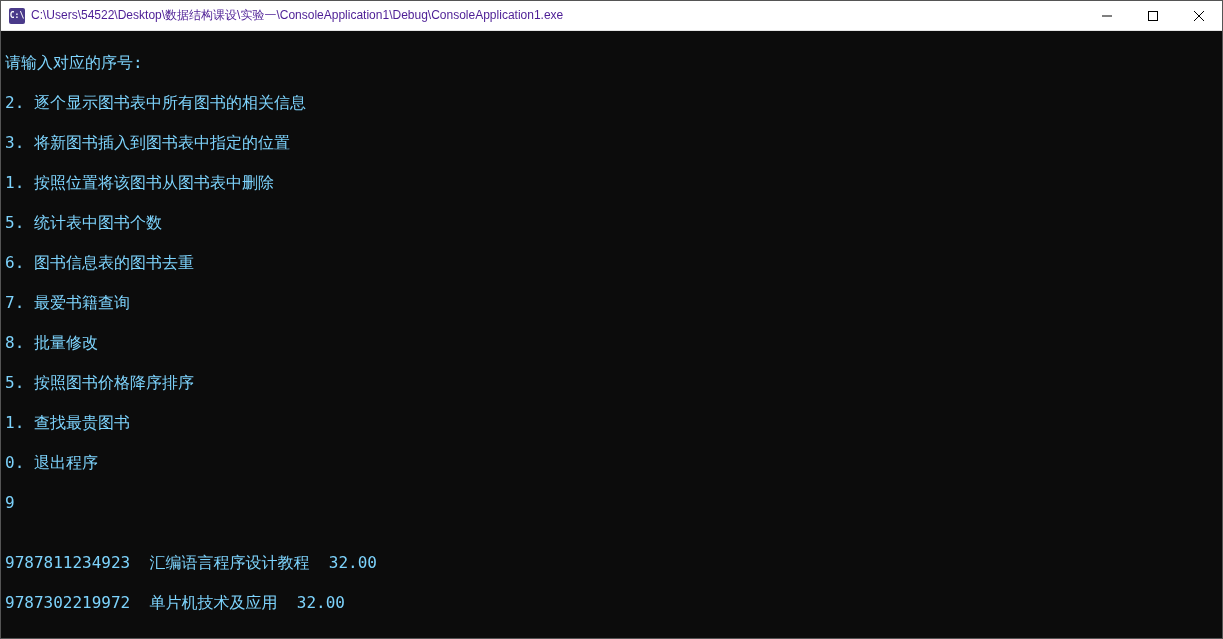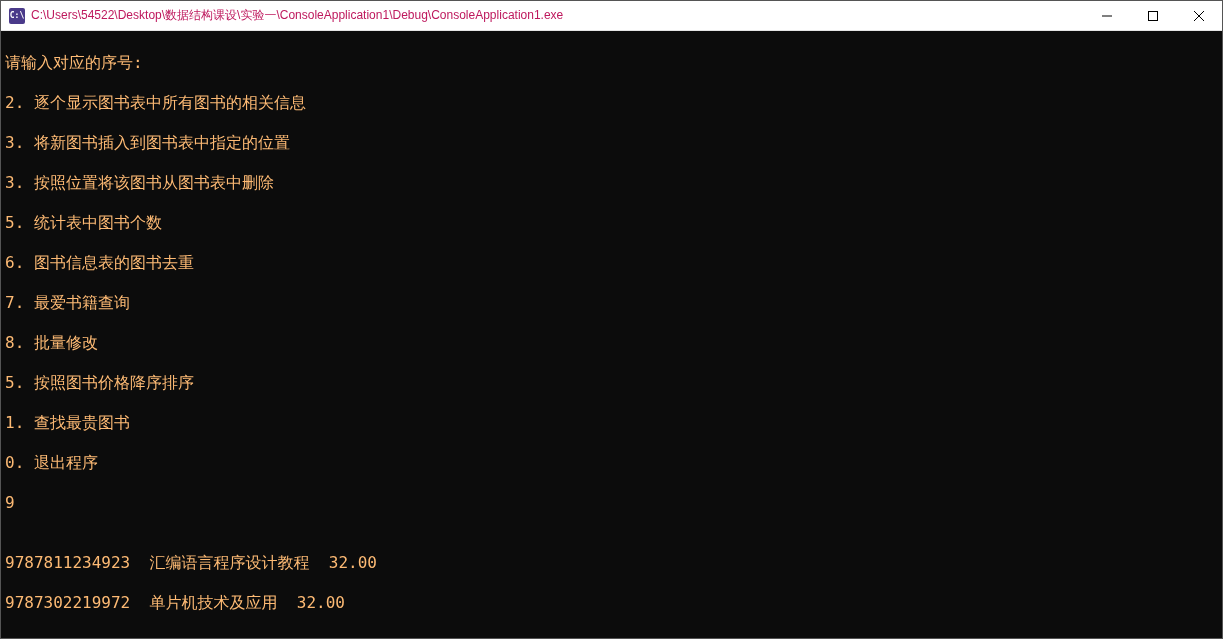--- a/index.html
+++ b/index.html
@@ -40,21 +40,21 @@
       align-items: center;
       justify-content: center;
       color: #fff;
       font-size: 8px;
       font-weight: bold;
       font-family: Consolas, monospace;
     }
     .titlebar-text {
       flex: 1;
       font-size: 12px;
-      color: #be185d;
+      color: #4c1d95;
       white-space: nowrap;
       overflow: hidden;
     }
     .titlebar-controls {
       display: flex;
       height: 100%;
     }
     .titlebar-btn {
       width: 46px;
       height: 100%;
@@ -67,21 +67,21 @@
     .titlebar-btn svg {
       width: 10px;
       height: 10px;
       stroke: #000;
       stroke-width: 1;
       fill: none;
     }
     .console {
       flex: 1;
       background: #0c0c0c;
-      color: #fdba74;
+      color: #7dd3fc;
       font-family: "NSimSun", "SimSun", "Consolas", monospace;
       font-size: 16px;
       line-height: 20px;
       padding: 2px 4px;
       overflow: hidden;
       white-space: pre;
     }
     .console .line {
       white-space: pre;
     }
@@ -109,21 +109,21 @@
             <line x1="0" y1="0" x2="10" y2="10"></line>
             <line x1="10" y1="0" x2="0" y2="10"></line>
           </svg>
       </div>
     </div>
   </div>
   <div class="console">
 <div class="line">请输入对应的序号:</div>
 <div class="line">2. 逐个显示图书表中所有图书的相关信息</div>
 <div class="line">3. 将新图书插入到图书表中指定的位置</div>
-<div class="line">3. 按照位置将该图书从图书表中删除</div>
+<div class="line">1. 按照位置将该图书从图书表中删除</div>
 <div class="line">5. 统计表中图书个数</div>
 <div class="line">6. 图书信息表的图书去重</div>
 <div class="line">7. 最爱书籍查询</div>
 <div class="line">8. 批量修改</div>
 <div class="line">5. 按照图书价格降序排序</div>
 <div class="line">1. 查找最贵图书</div>
 <div class="line">0. 退出程序</div>
 <div class="line">9</div>
 <div class="line"></div>
 <div class="line">9787811234923  汇编语言程序设计教程  32.00</div>

